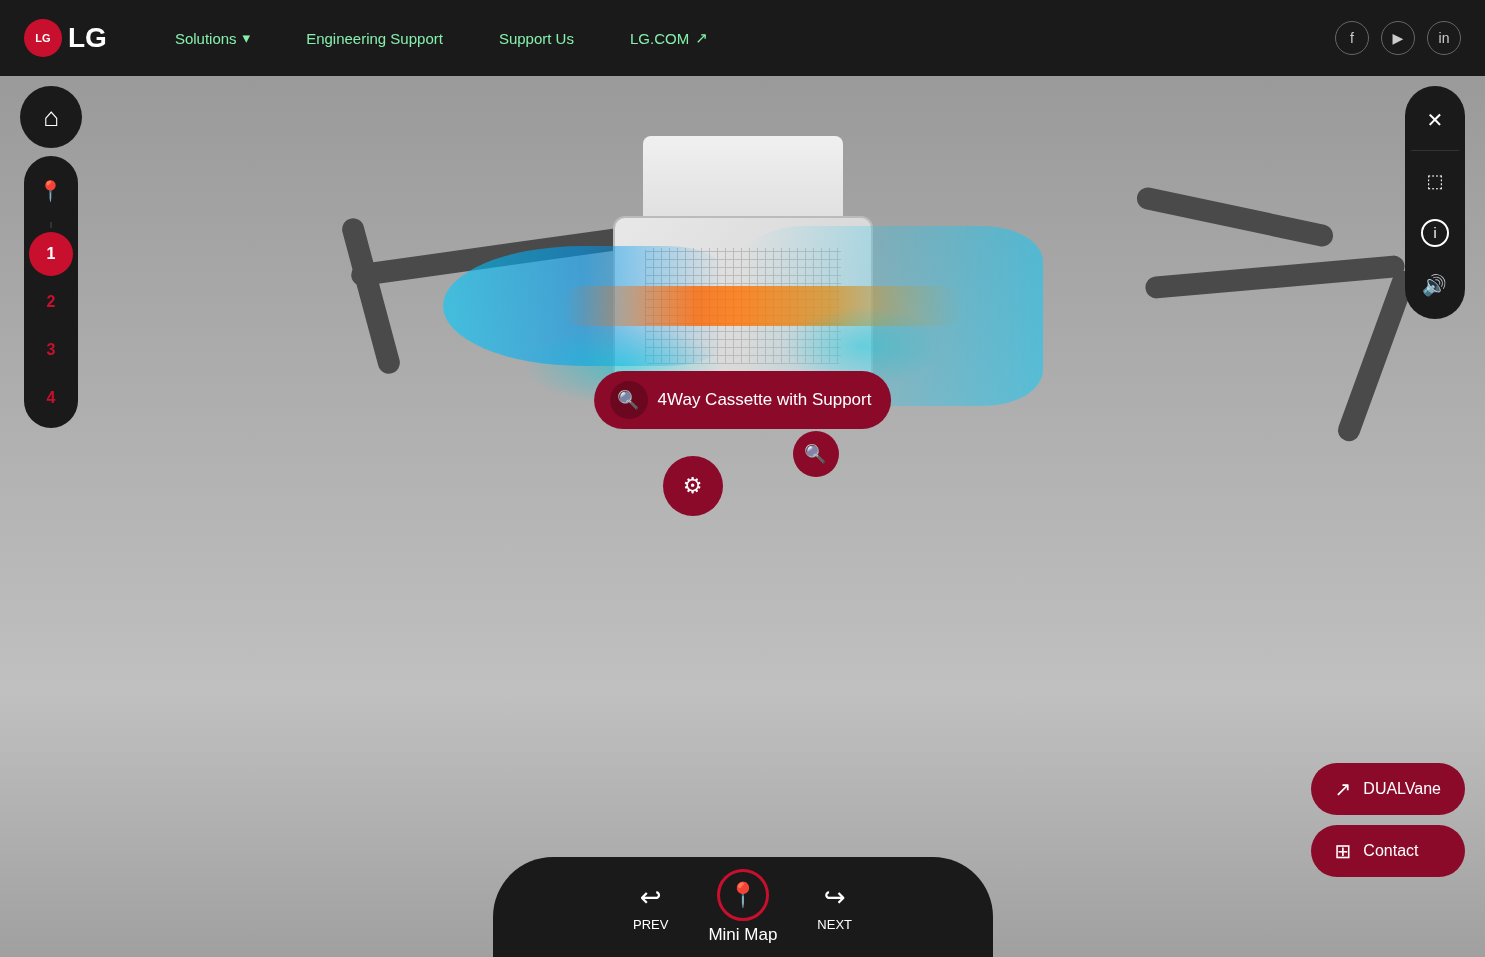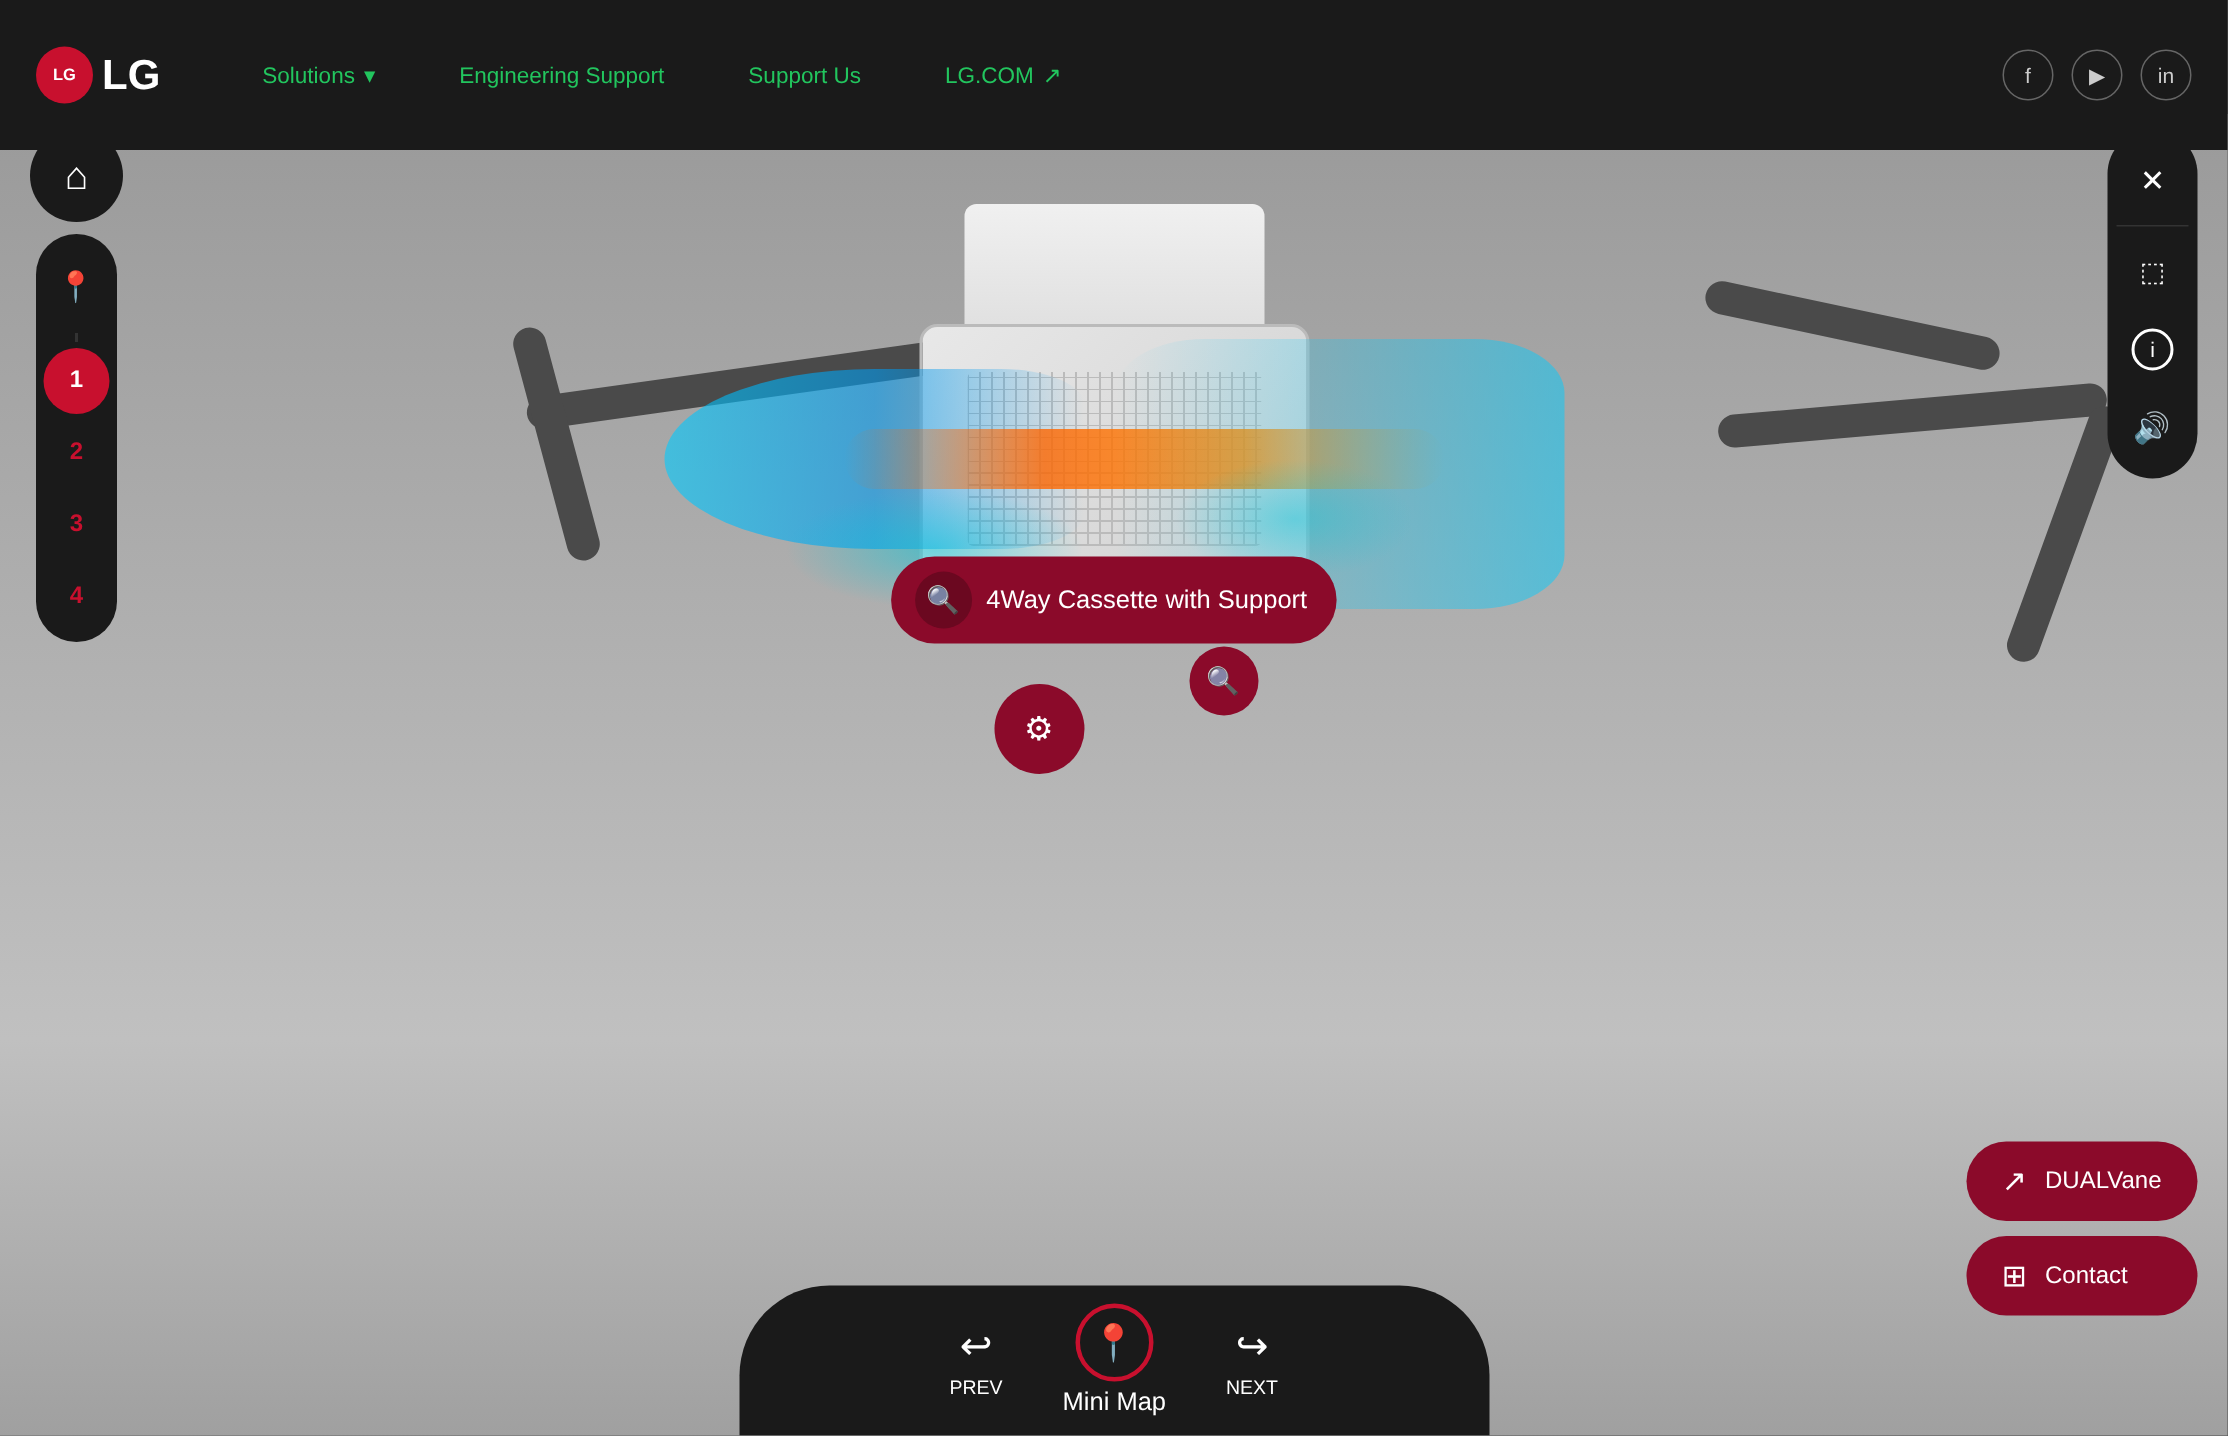--- a/index.html
+++ b/index.html
@@ -1,33 +1,33 @@
 <!DOCTYPE html>
 <html><head>
   <meta charset="utf-8">
   <style>
     * { margin: 0; padding: 0; box-sizing: border-box; }
     body { width: 1485px; height: 957px; overflow: hidden; font-family: Arial, sans-serif; background: #555; }
 
     
     #navbar {
-      position: absolute; top: 0; left: 0; width: 100%; height: 100px;
+      position: absolute; top: 0; left: 0; width: 100%; height: 76px;
       background: #1a1a1a; display: flex; align-items: center; padding: 0 24px;
       z-index: 100;
     }
     .nav-logo { display: flex; align-items: center; gap: 6px; margin-right: 40px; }
     .lg-icon {
       width: 38px; height: 38px; border-radius: 50%; background: #c8102e;
       display: flex; align-items: center; justify-content: center;
       color: white; font-size: 11px; font-weight: bold;
     }
     .nav-logo-text { color: white; font-size: 28px; font-weight: bold; }
     .nav-links { display: flex; align-items: center; gap: 0; }
     .nav-link {
-      color: #22c55e; font-size: 15px; padding: 0 28px; cursor: pointer;
+      color: #86efac; font-size: 15px; padding: 0 28px; cursor: pointer;
       text-decoration: none; display: flex; align-items: center; gap: 6px;
       white-space: nowrap;
     }
     .nav-social { margin-left: auto; display: flex; gap: 12px; align-items: center; }
     .social-icon {
       width: 34px; height: 34px; border-radius: 50%; border: 1px solid #666;
       display: flex; align-items: center; justify-content: center;
       color: #ccc; font-size: 14px; cursor: pointer;
     }
 

